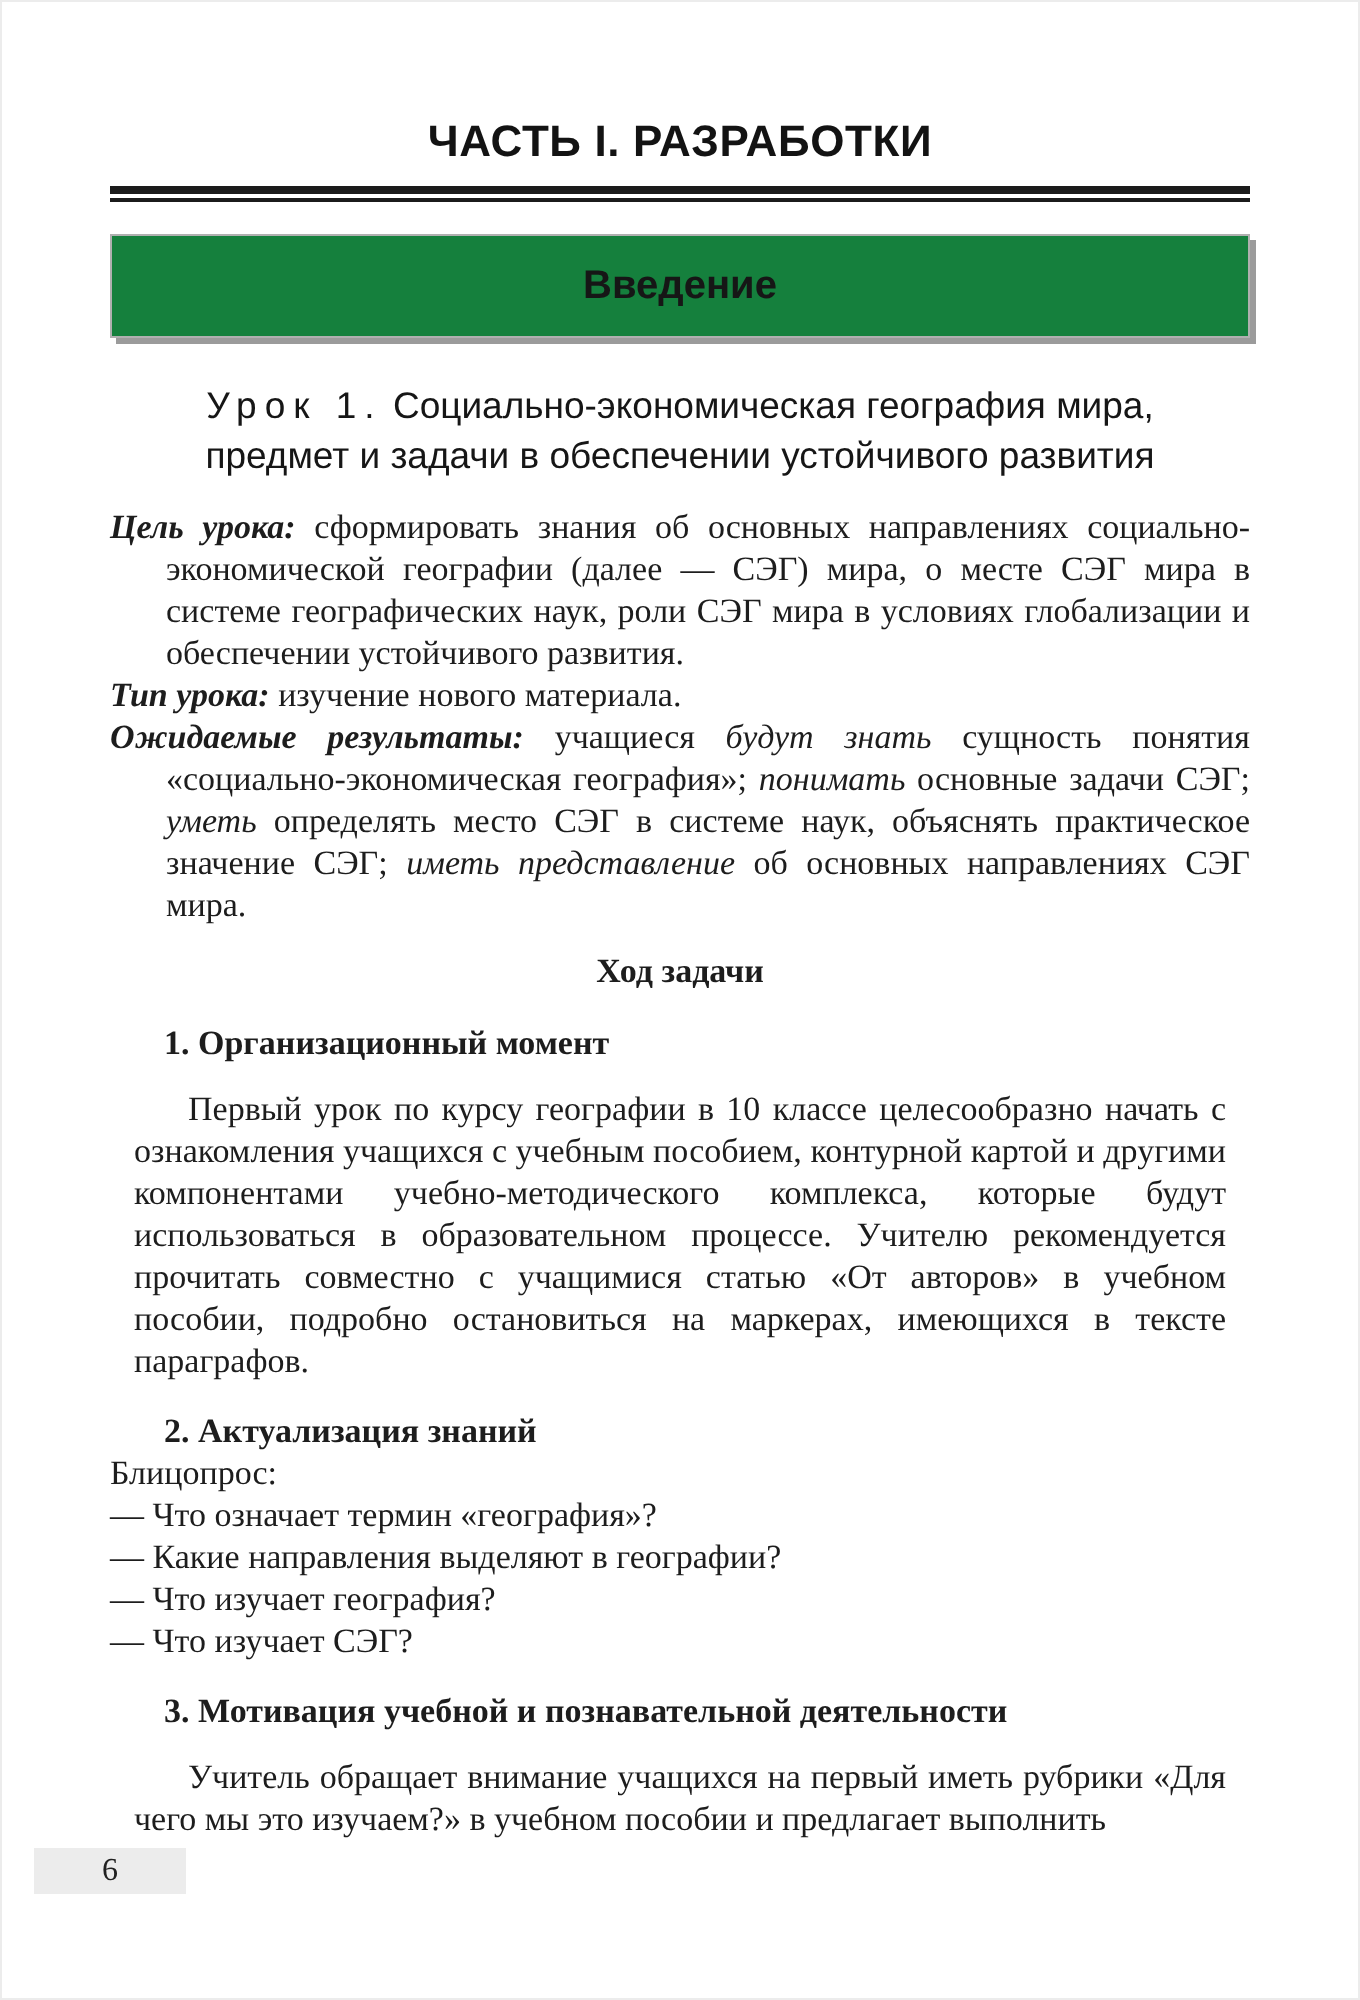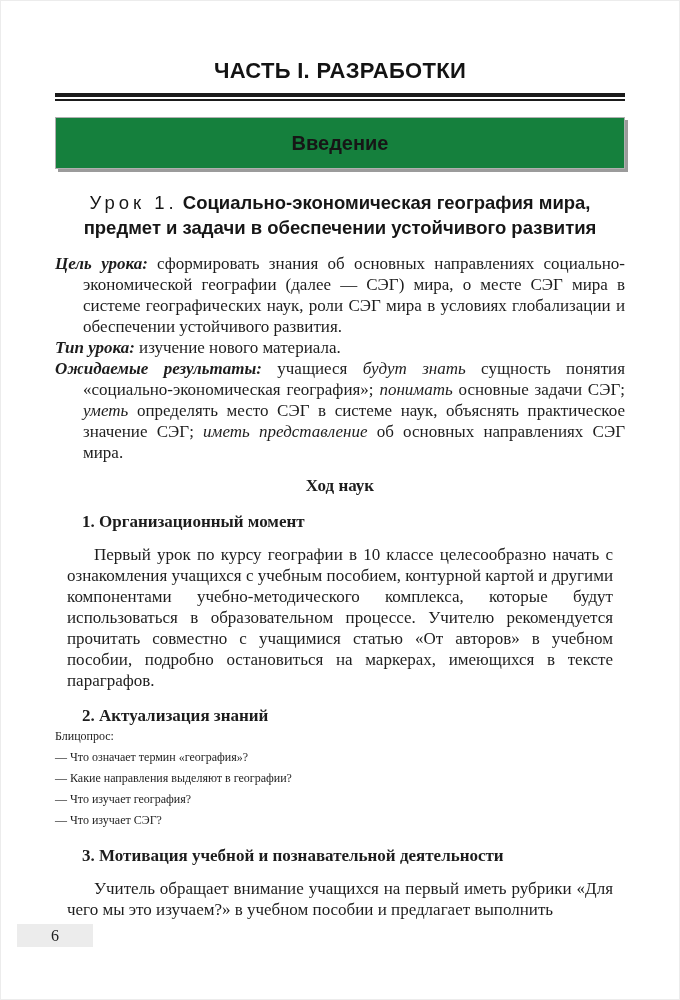--- a/index.html
+++ b/index.html
@@ -42,21 +42,21 @@
 
   .lesson{
     margin-top:21px;
     text-align:center;
     font-family:"Liberation Sans",sans-serif;
     font-size:18.5px;
     line-height:25px;
     color:#161616;
   }
   .lesson-label{font-weight:normal;letter-spacing:4px;}
-  .lesson-title{font-weight:bold;}
+  .lesson-title{font-weight:normal;}
 
   .meta{margin-top:13px;font-size:17px;line-height:21px;text-align:justify;}
   .meta p{margin:0;padding-left:28px;text-indent:-28px;}
   .lead{font-weight:bold;font-style:italic;}
   .it{font-style:italic;}
 
   .course-heading{
     margin-top:12px;
     text-align:center;
     font-weight:bold;
@@ -65,21 +65,21 @@
   }
 
   .sec-heading{
     margin-top:14px;
     margin-left:27px;
     font-weight:bold;
     font-size:17px;
     line-height:21px;
   }
   .para{margin:12px;font-size:17px;line-height:21px;text-align:justify;text-indent:27px;}
-  .plain-line{font-size:12px;line-height:21px;}
+  .plain-line{font-size:17px;line-height:21px;}
 
   .pagenum-box{
     position:absolute;
     left:17px;top:924px;
     width:76px;height:23px;
     background:#ececec;
     text-align:center;
     line-height:23px;
     font-size:16px;
     color:#222;
@@ -106,21 +106,21 @@
     <span class="lesson-title">Социально-экономическая география мира,</span><br>
     <span class="lesson-title">предмет и задачи в обеспечении устойчивого развития</span>
   </div>
 
   <div class="meta">
     <p><span class="lead">Цель урока:</span><span> сформировать знания об основных направлениях социально-экономической географии (далее — СЭГ) мира, о месте СЭГ мира в системе географических наук, роли СЭГ мира в условиях глобализации и обеспечении устойчивого развития.</span></p>
     <p><span class="lead">Тип урока:</span><span> изучение нового материала.</span></p>
     <p><span class="lead">Ожидаемые результаты:</span><span> учащиеся </span><span class="it">будут знать</span><span> сущность понятия «социально-экономическая география»; </span><span class="it">понимать</span><span> основные задачи СЭГ; </span><span class="it">уметь</span><span> определять место СЭГ в системе наук, объяснять практическое значение СЭГ; </span><span class="it">иметь представление</span><span> об основных направлениях СЭГ мира.</span></p>
   </div>
 
-  <div class="course-heading">Ход наук</div>
+  <div class="course-heading">Ход задачи</div>
 
   <div class="sec-heading">1. Организационный момент</div>
   <p class="para">Первый урок по курсу географии в 10 классе целесообразно начать с ознакомления учащихся с учебным пособием, контурной картой и другими компонентами учебно-методического комплекса, которые будут использоваться в образовательном процессе. Учителю рекомендуется прочитать совместно с учащимися статью «От авторов» в учебном пособии, подробно остановиться на маркерах, имеющихся в тексте параграфов.</p>
 
   <div class="sec-heading">2. Актуализация знаний</div>
   <div class="plain-line">Блицопрос:</div>
   <div class="plain-line">— Что означает термин «география»?</div>
   <div class="plain-line">— Какие направления выделяют в географии?</div>
   <div class="plain-line">— Что изучает география?</div>
   <div class="plain-line">— Что изучает СЭГ?</div>

